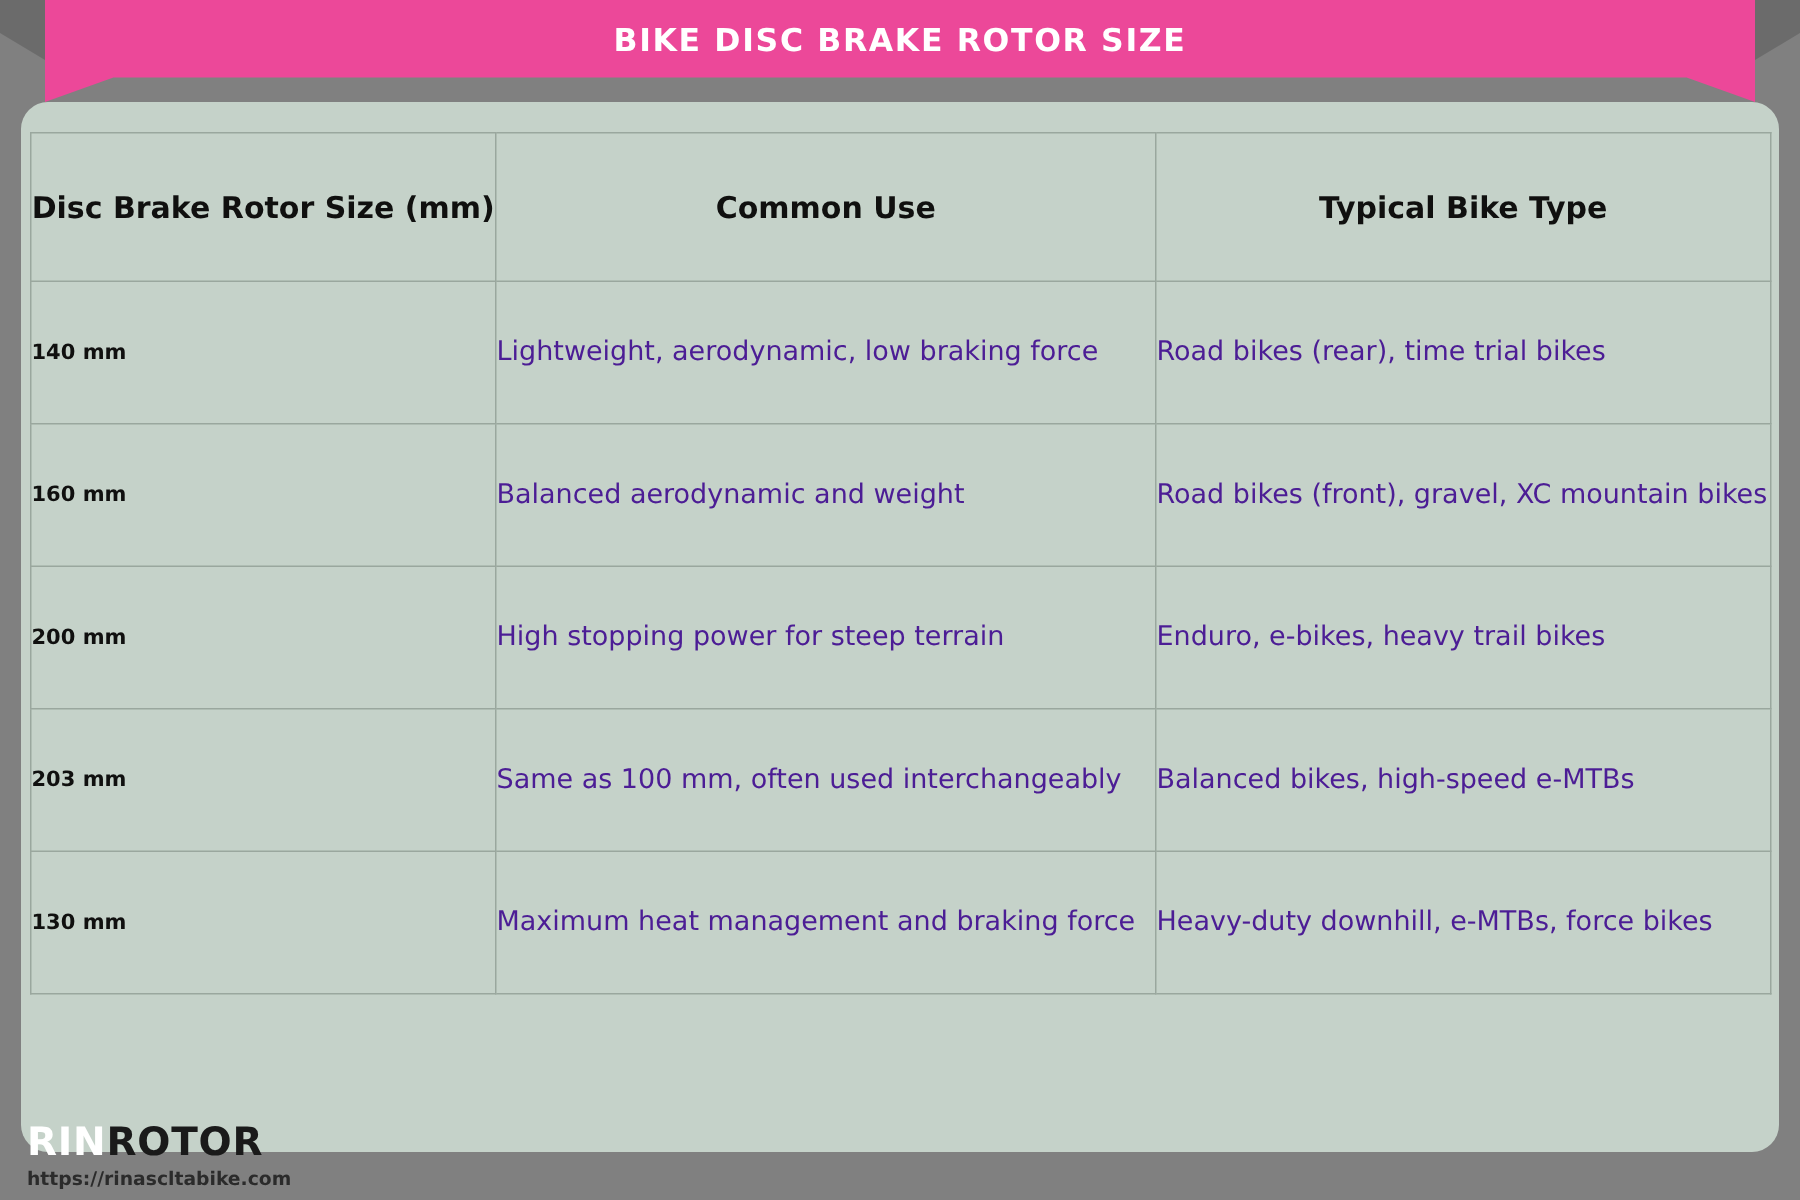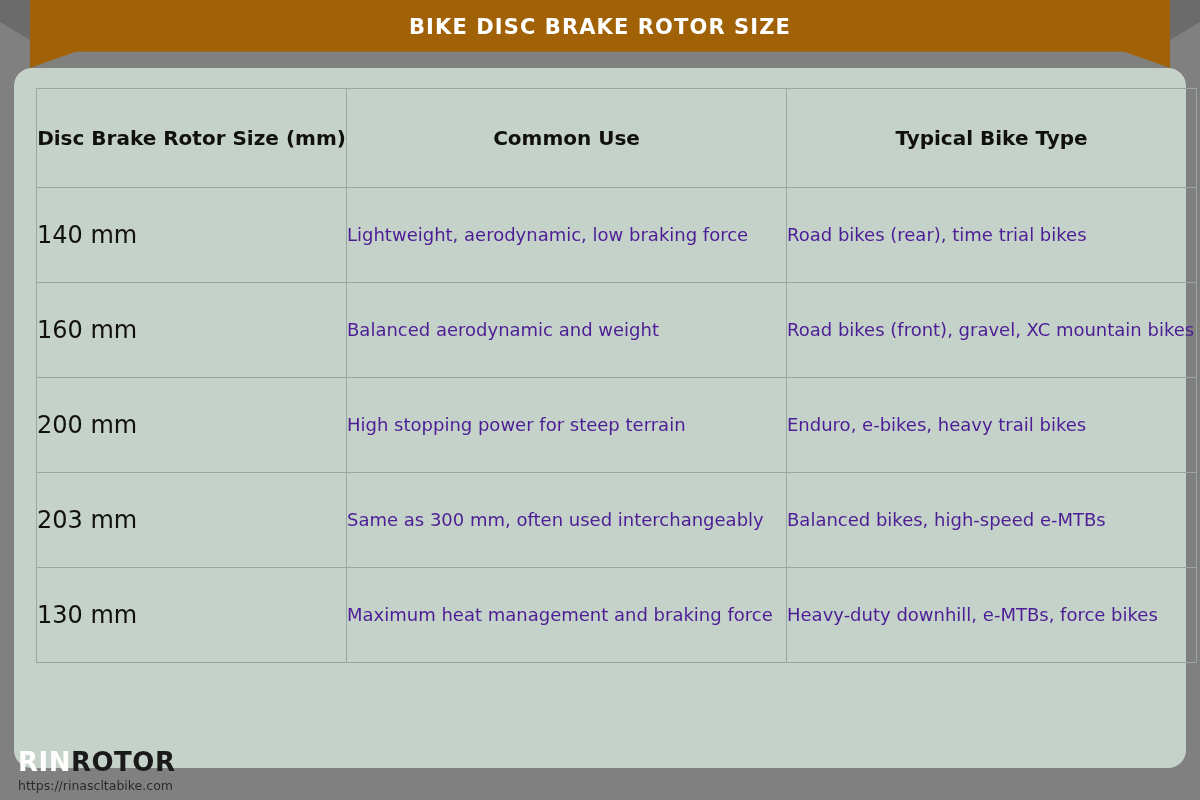--- a/index.html
+++ b/index.html
@@ -28,21 +28,21 @@
     left: 0;
     width: 1200px;
     height: 68px;
   }
   .banner {
     position: absolute;
     top: 0;
     left: 30px;
     right: 30px;
     height: 68px;
-    background: #a16207;
+    background: #ec4899;
     display: flex;
     align-items: center;
     justify-content: center;
     clip-path: polygon(0 0, 100% 0, 100% 100%, 96% 76%, 4% 76%, 0 100%);
   }
   .banner-title {
     color: #ffffff;
     font-size: 21px;
     font-weight: bold;
     letter-spacing: 1.1px;
@@ -78,21 +78,20 @@
   }
 
   
   .table {
     position: absolute;
     left: 6px;
     top: 20px;
     width: 1160px;
     border-collapse: collapse;
     table-layout: fixed;
-    margin-left: 16px;
   }
   .table td, .table th {
     border: 1px solid #9aa79e;
     padding: 0;
     vertical-align: middle;
   }
   .col-size   { width: 310px; }
   .col-use    { width: 440px; }
   .col-type   { width: 410px; }
 
@@ -101,22 +100,22 @@
     text-align: center;
     font-size: 20px;
     font-weight: bold;
     color: #10100f;
     padding: 6px 14px;
     line-height: 1.3;
     font-family: "DejaVu Sans", sans-serif;
   }
   .td-size {
     height: 94px;
-    font-size: 24px;
-    font-weight: normal;
+    font-size: 14px;
+    font-weight: bold;
     color: #10100f;
     padding: 6px 20px;
     line-height: 1.35;
   }
   .td-text {
     height: 94px;
     font-size: 18px;
     font-weight: normal;
     color: #4c1d95;
     padding: 6px 14px;
@@ -136,20 +135,21 @@
     letter-spacing: 0.5px;
     font-family: "DejaVu Sans", sans-serif;
   }
   .logo .rin { color: #ffffff; }
   .logo .asclta { color: #1a1a1a; }
   .logo-url {
     margin-top: 5px;
     font-size: 12.5px;
     color: #2b2b2b;
     font-family: "DejaVu Sans", sans-serif;
+    font-weight: bold;
   }
 </style>
 </head>
 <body>
 
 <div class="page">
 
   <div class="banner-wrap">
     <div class="ribbon-tail left"></div>
     <div class="ribbon-tail right"></div>
@@ -183,21 +183,21 @@
           <td class="td-text">Balanced aerodynamic and weight</td>
           <td class="td-text">Road bikes (front), gravel, XC mountain bikes</td>
         </tr>
         <tr>
           <td class="td-size">200 mm</td>
           <td class="td-text">High stopping power for steep terrain</td>
           <td class="td-text">Enduro, e-bikes, heavy trail bikes</td>
         </tr>
         <tr>
           <td class="td-size">203 mm</td>
-          <td class="td-text">Same as 300 mm, often used interchangeably</td>
+          <td class="td-text">Same as 100 mm, often used interchangeably</td>
           <td class="td-text">Balanced bikes, high-speed e-MTBs</td>
         </tr>
         <tr>
           <td class="td-size">130 mm</td>
           <td class="td-text">Maximum heat management and braking force</td>
           <td class="td-text">Heavy-duty downhill, e-MTBs, force bikes</td>
         </tr>
       </tbody>
     </table>
   </div>

